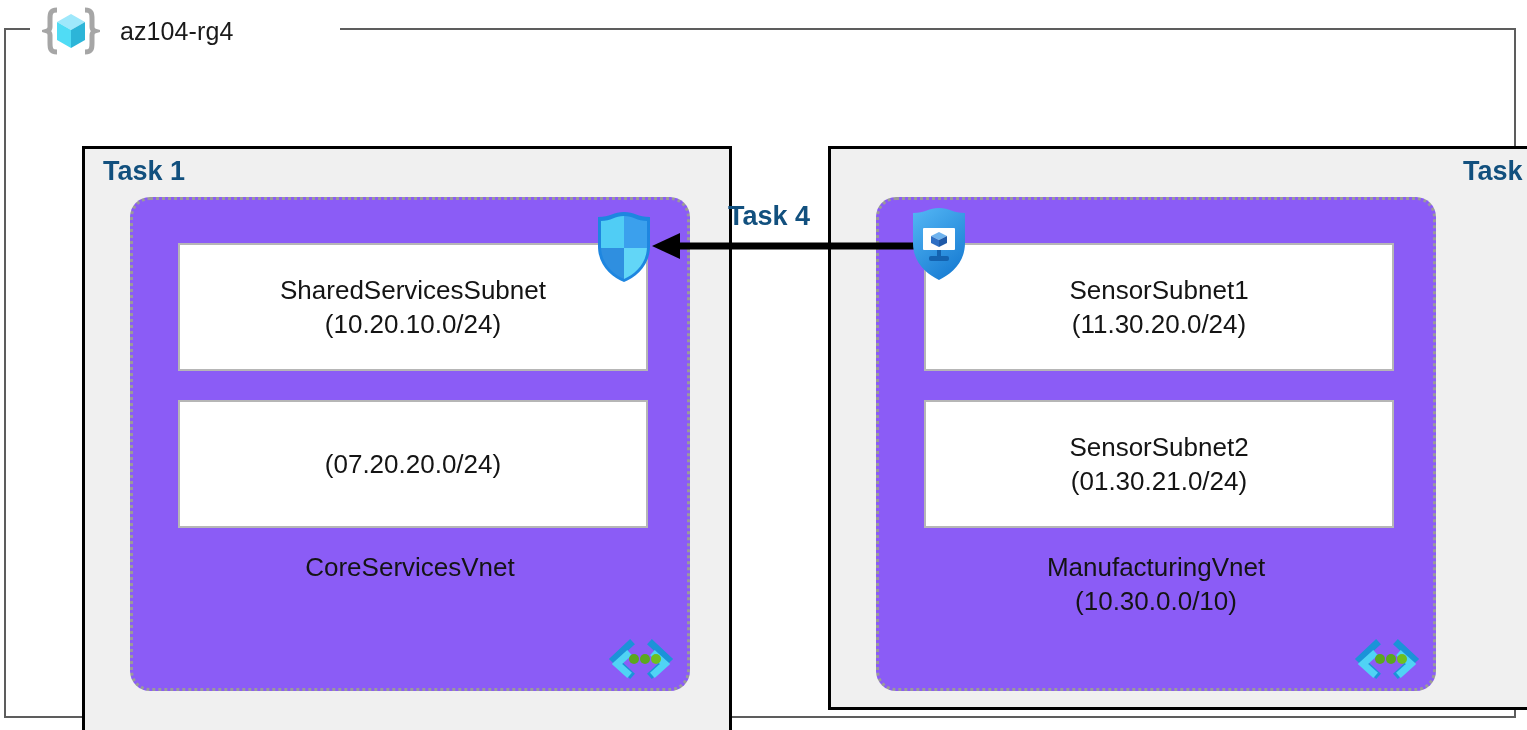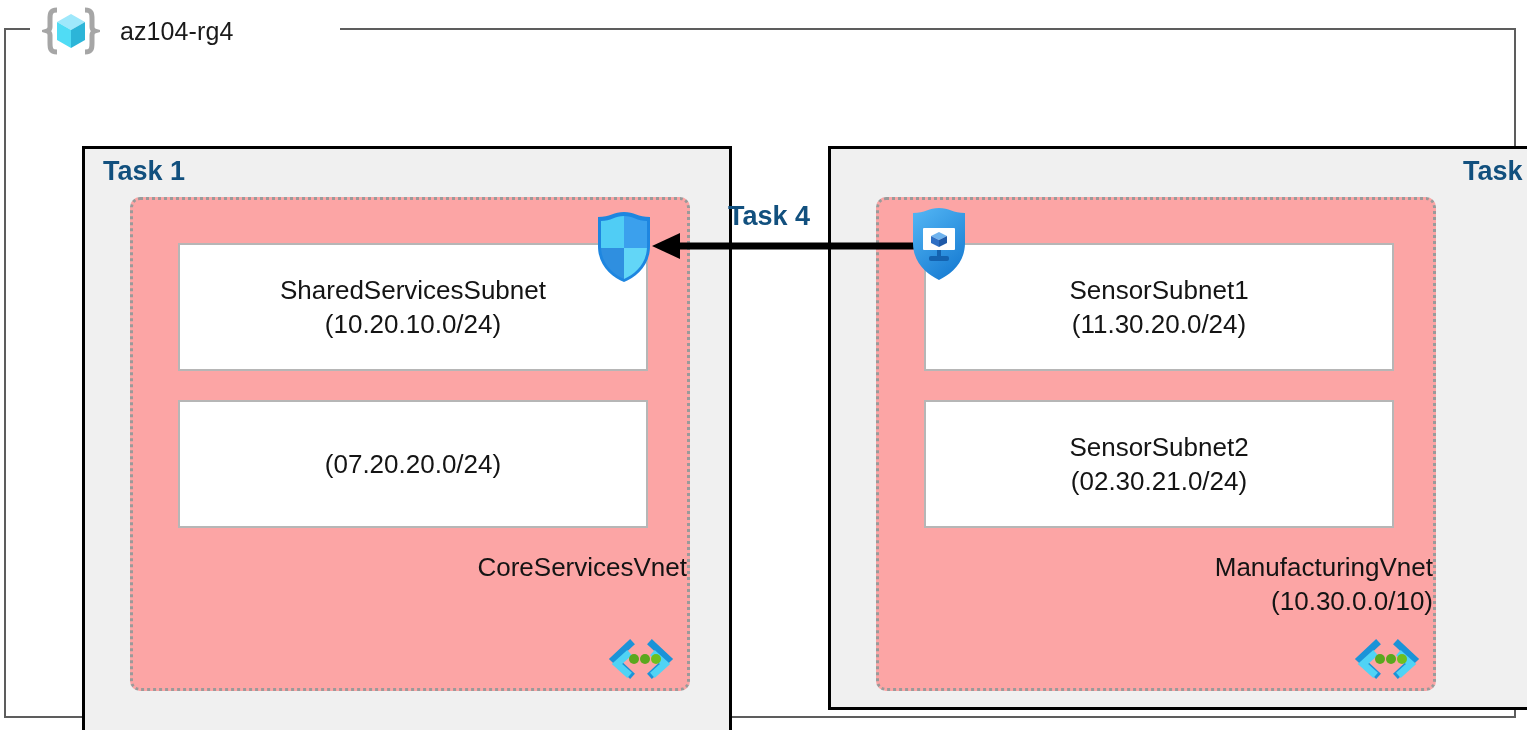--- a/index.html
+++ b/index.html
@@ -90,23 +90,23 @@
     color: #12507e;
     white-space: nowrap;
   }
   .task-label.left  { left: 18px; }
   .task-label.right { right: 18px; }
 
   
   .vnet-box {
     position: absolute;
     box-sizing: border-box;
-    background: #fca5a5;
+    background: #8b5cf6;
     border: 3px dotted #9a9a9a;
-    border-radius: 10px;
+    border-radius: 20px;
     left: 45px;
     top: 48px;
     width: 560px;
     height: 494px;
   }
 
   
   .subnet-box {
     position: absolute;
     box-sizing: border-box;
@@ -130,21 +130,21 @@
     line-height: 1.32;
     white-space: nowrap;
   }
 
   
   .vnet-caption {
     position: absolute;
     left: 0;
     right: 0;
     top: 350px;
-    text-align: right;
+    text-align: center;
   }
 
   
   .vnet-corner-icon {
     position: absolute;
     right: 12px;
     bottom: 6px;
     width: 68px;
     height: 46px;
   }
@@ -241,21 +241,21 @@
 
     <div class="vnet-box">
 
       <div class="subnet-box slot-1">
         <div class="subnet-name">SensorSubnet1</div>
         <div class="subnet-cidr">(11.30.20.0/24)</div>
       </div>
 
       <div class="subnet-box slot-2">
         <div class="subnet-name">SensorSubnet2</div>
-        <div class="subnet-cidr">(02.30.21.0/24)</div>
+        <div class="subnet-cidr">(01.30.21.0/24)</div>
       </div>
 
       <div class="vnet-caption">
         <div class="vnet-name">ManufacturingVnet</div>
         <div class="vnet-cidr">(10.30.0.0/10)</div>
       </div>
 
       <svg class="vnet-corner-icon" viewBox="0 0 68 46">
         <g stroke-linecap="square" fill="none">
           <path d="M23 8 L7 23 L23 38" stroke="#1b93d8" stroke-width="7"></path>

